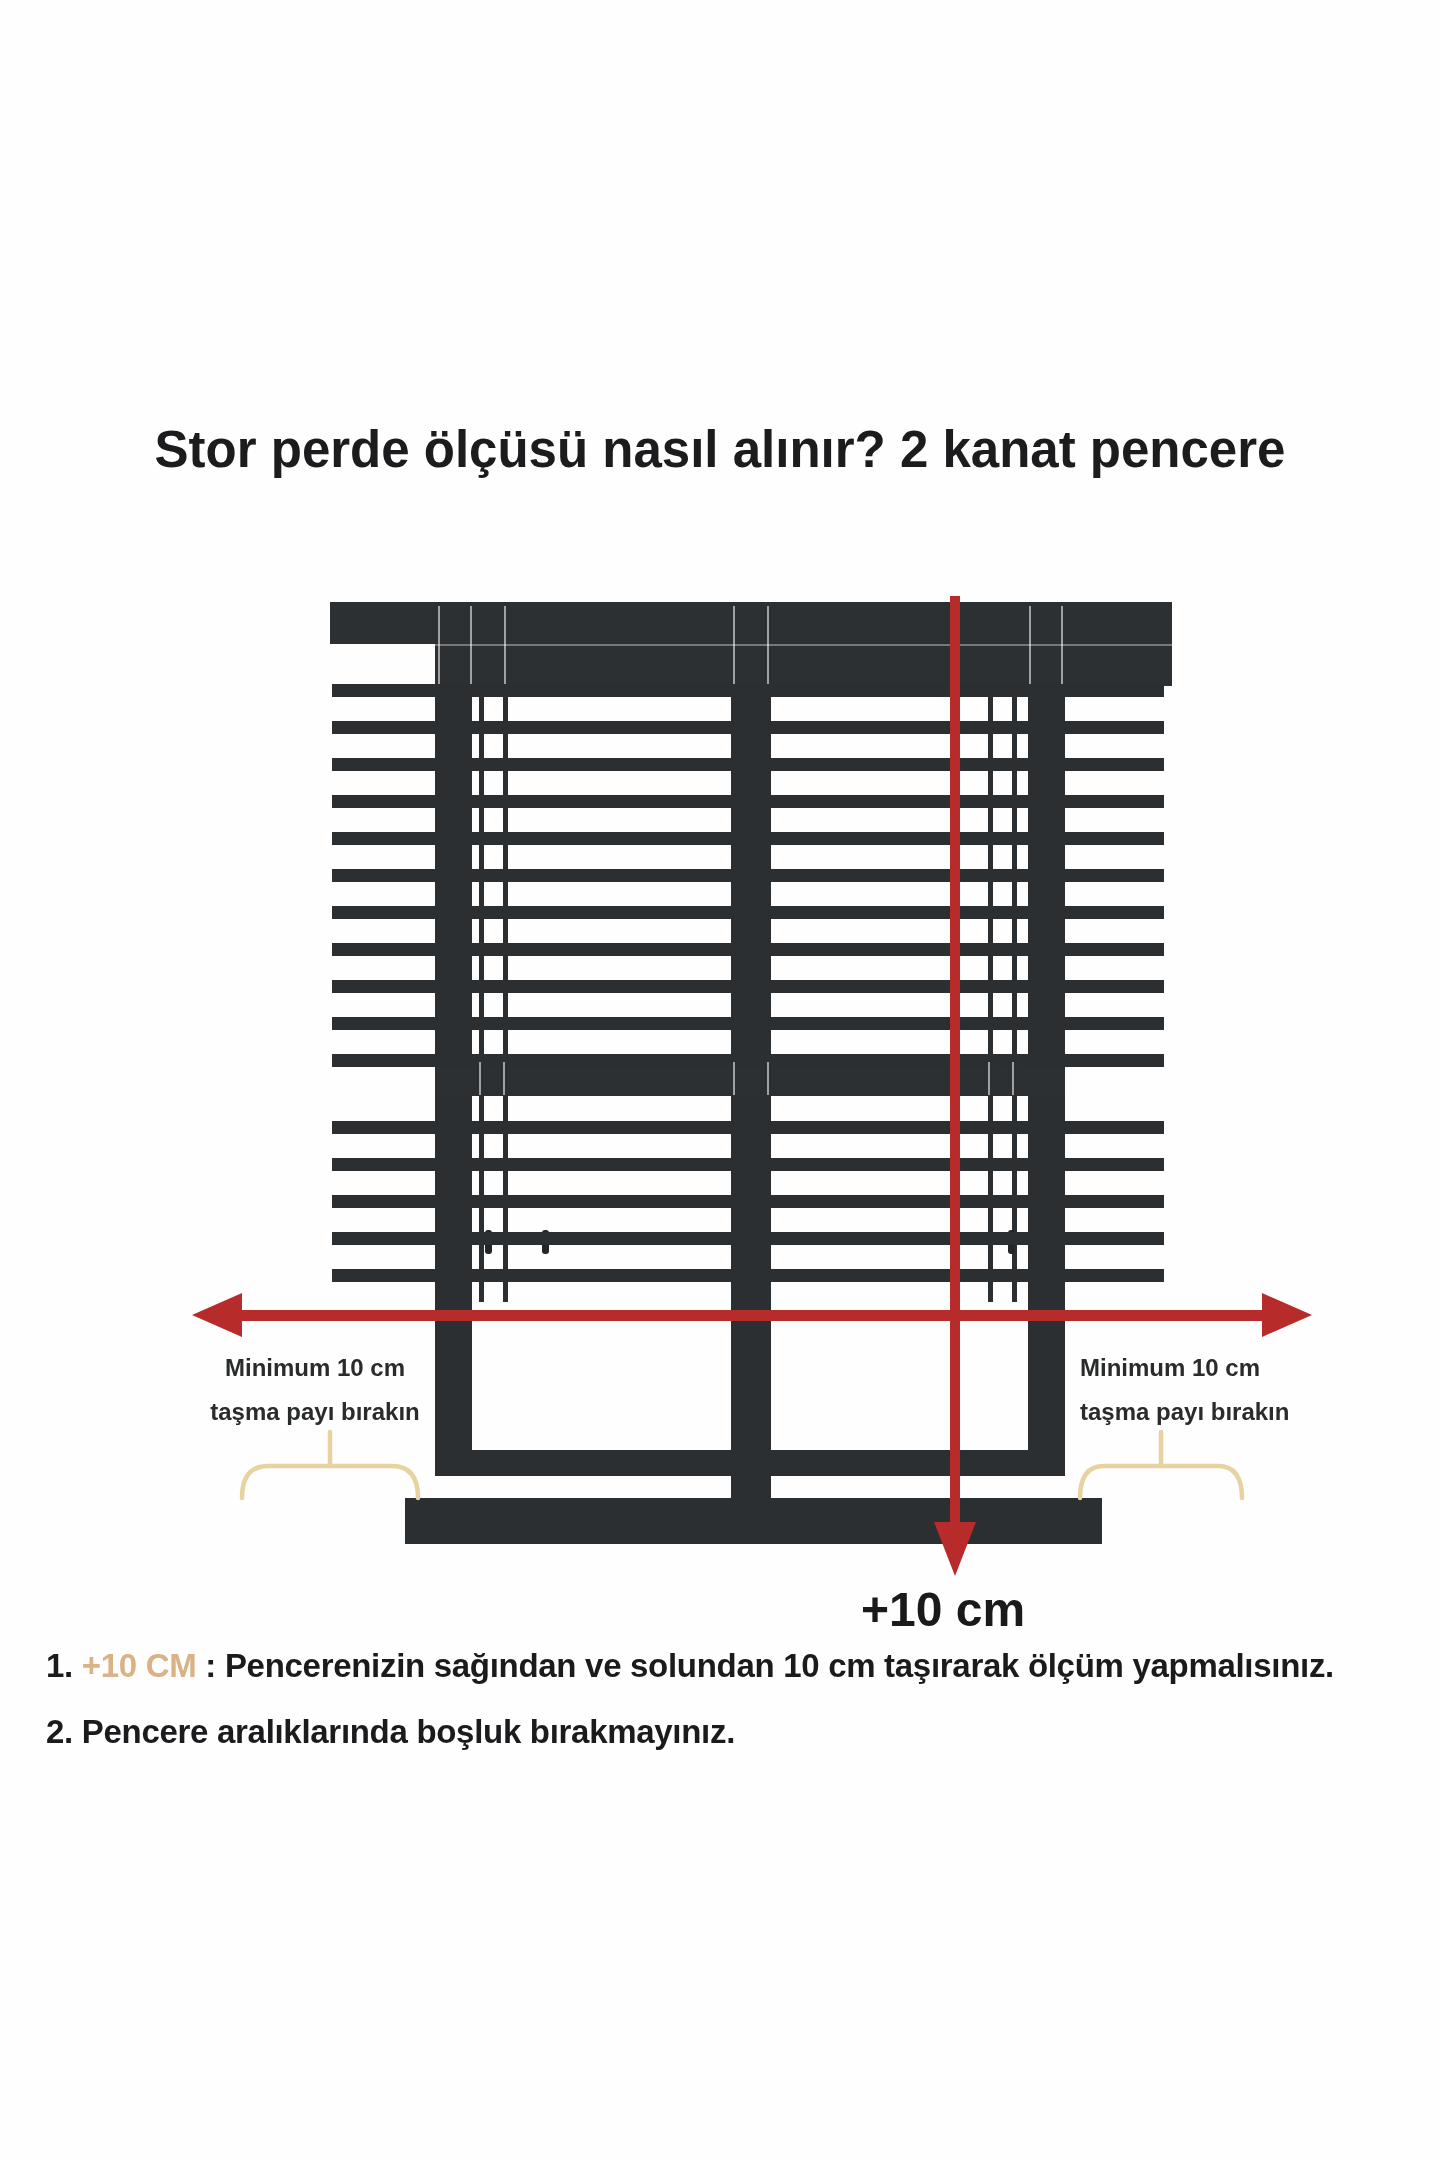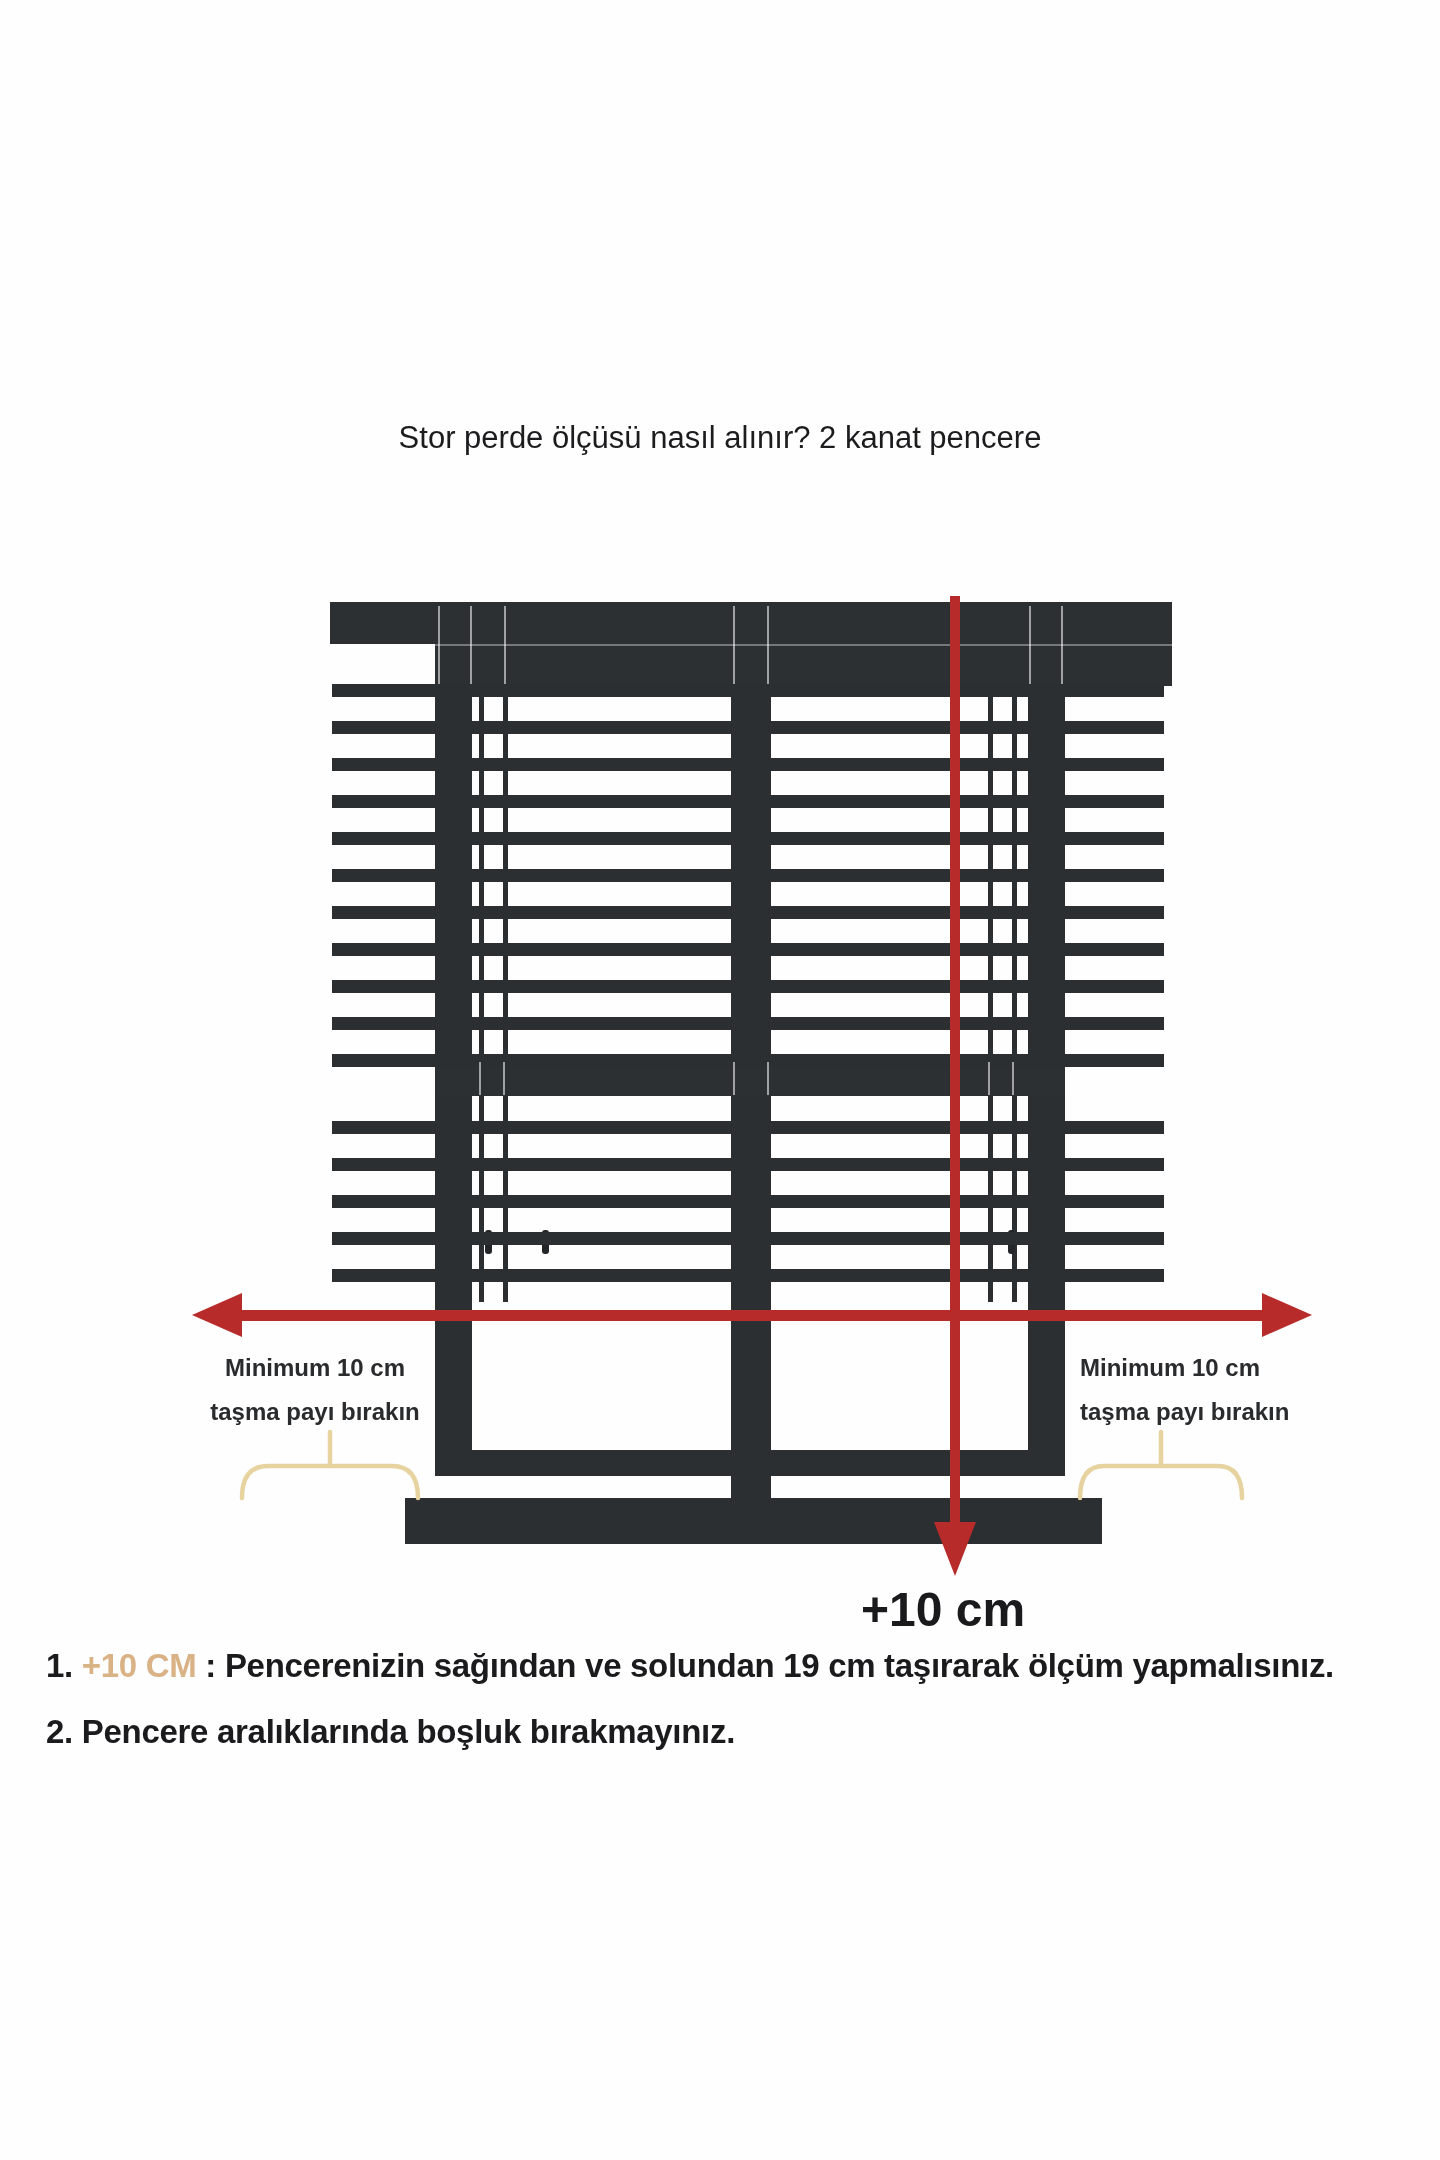--- a/index.html
+++ b/index.html
@@ -12,21 +12,21 @@
     --red:#b82b2b;
     --tan:#e7d3a0;
     --accent:#d9b285;
     --ink:#1c1c1e;
   }
   .abs{position:absolute;}
 
   
   .title{
     left:0;top:420px;width:1440px;text-align:center;
-    font-size:31px;font-weight:400;letter-spacing:0px;color:var(--ink);
+    font-size:51px;font-weight:700;letter-spacing:0px;color:var(--ink);
   }
   .subtitle{
     left:0;top:502px;width:1440px;text-align:center;
     font-size:26px;font-weight:700;color:#222326;
   }
 
   
   .post{background:var(--dark);}
   .post.left   {left:435px; top:640px; width:37px; height:836px;}
   .post.middle {left:731px; top:640px; width:40px; height:862px;}
@@ -150,17 +150,17 @@
     </svg>
     <svg class="abs brace" style="left:1076px;top:1428px" width="170" height="74" viewBox="0 0 170 74">
       <path d="M85 4 L85 38" fill="none" stroke="#e7d3a0" stroke-width="4.5" stroke-linecap="round"></path>
       <path d="M4 70 C4 52 10 38 28 38 L142 38 C160 38 166 52 166 70" fill="none" stroke="#e7d3a0" stroke-width="4.5" stroke-linecap="round"></path>
     </svg>
 
     <div class="abs plus-label">+10 cm</div>
   </div>
 
   <div class="abs notes">
-    <p><span>1.</span> <span class="accent">+10 CM</span> <span>: Pencerenizin sağından ve solundan 19 cm taşırarak ölçüm yapmalısınız.</span></p>
+    <p><span>1.</span> <span class="accent">+10 CM</span> <span>: Pencerenizin sağından ve solundan 10 cm taşırarak ölçüm yapmalısınız.</span></p>
     <p><span>2.</span> <span>Pencere aralıklarında boşluk bırakmayınız.</span></p>
   </div>
 
 </div>
 
 </body></html>

